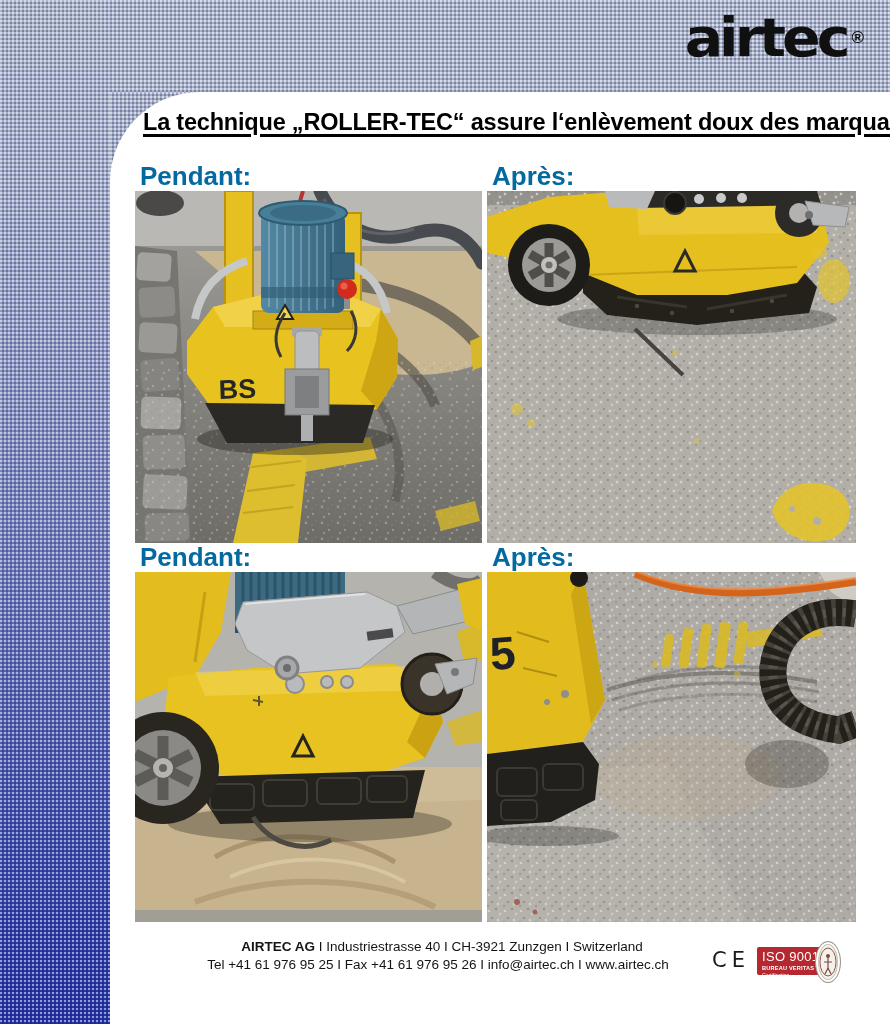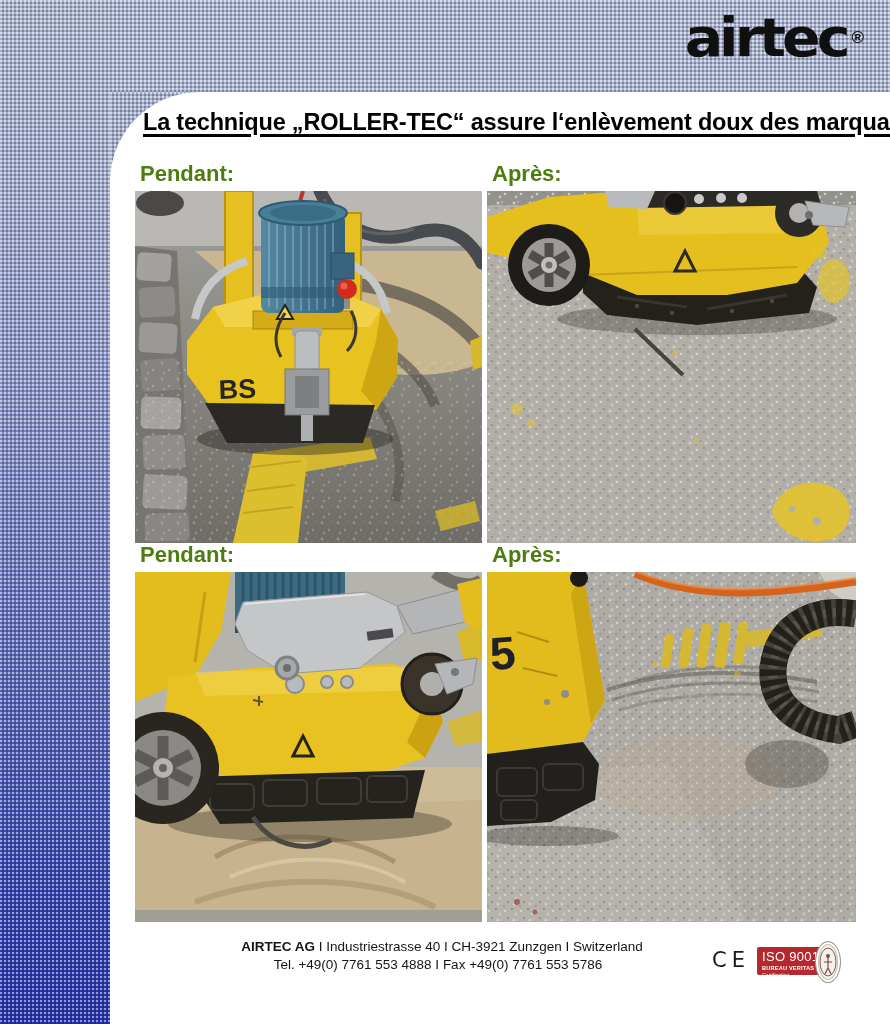--- a/index.html
+++ b/index.html
@@ -43,21 +43,21 @@
     letter-spacing:-4px;color:#101010;transform:scaleY(.94);
   }
   .logo-reg{font-size:17px;font-weight:bold;color:#101010;margin:2px 0 0 5px;}
   
   .title{
     position:absolute;left:143px;top:109px;width:730px;
     font-size:23.5px;font-weight:bold;letter-spacing:-.2px;color:#000;
     text-decoration:underline;text-decoration-thickness:2.5px;text-underline-offset:4px;
     white-space:nowrap;
   }
-  .plabel{position:absolute;font-size:22px;font-weight:bold;color:#4d7c0f;}
+  .plabel{position:absolute;font-size:26px;font-weight:bold;color:#0369a1;}
   .lbl-r1b{left:140px;top:161px;} .lbl-r1a{left:492px;top:161px;}
   .lbl-r2b{left:140px;top:542px;} .lbl-r2a{left:492px;top:542px;}
   
   .photo{position:absolute;overflow:hidden;background:#9a9890;}
   .photo svg{display:block;width:100%;height:100%;}
   .ph1{left:135px;top:191px;width:347px;height:352px;}
   .ph2{left:487px;top:191px;width:369px;height:352px;}
   .ph3{left:135px;top:572px;width:347px;height:350px;}
   .ph4{left:487px;top:572px;width:369px;height:350px;}
   
@@ -403,21 +403,21 @@
   <circle cx="30" cy="330" r="3" fill="#a2645a"></circle>
   <circle cx="48" cy="340" r="2.5" fill="#a2645a"></circle>
 </svg>
 </div>
 
 <div class="footer">
   <div>
     <span class="fb">AIRTEC AG</span>
     <span>I Industriestrasse 40 I CH-3921 Zunzgen I Switzerland</span>
   </div>
-  <div>Tel. +49(0) 7761 553 4888 I Fax +49(0) 7761 553 5786</div>
+  <div>Tel +41 61 976 95 25 I Fax +41 61 976 95 26 I info@airtec.ch I www.airtec.ch</div>
 </div>
 
 <div class="ce">CE</div>
 
 <div class="cert">
   <div class="cert-rect">
     <div class="cert-iso">ISO 9001</div>
     <div class="cert-bv">BUREAU VERITAS</div>
     <div class="cert-sub">Certification</div>
   </div>

